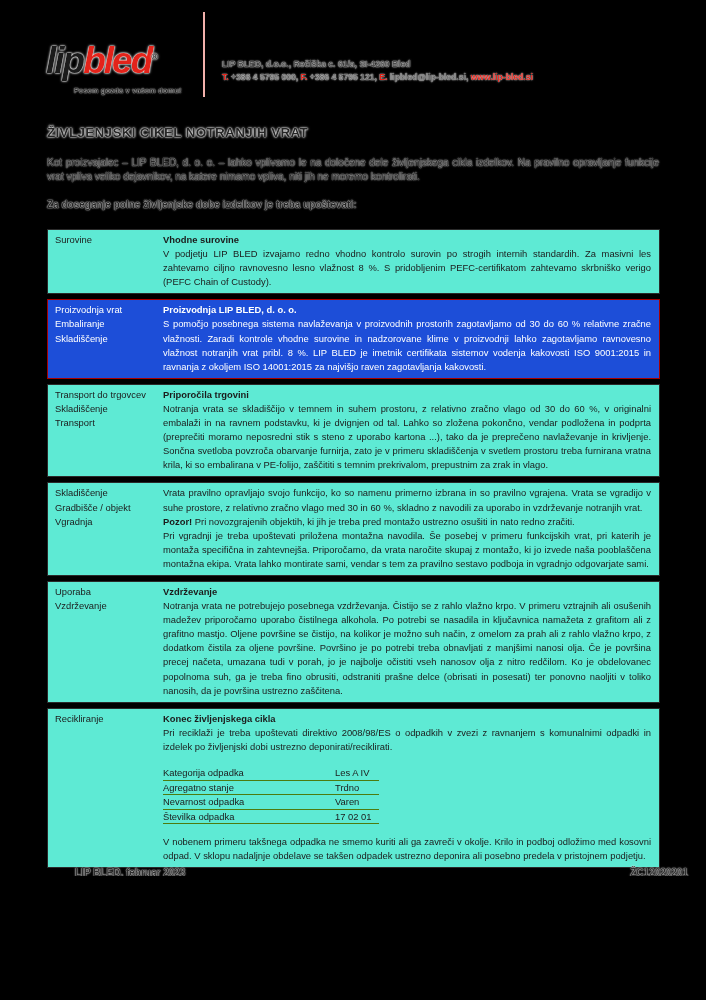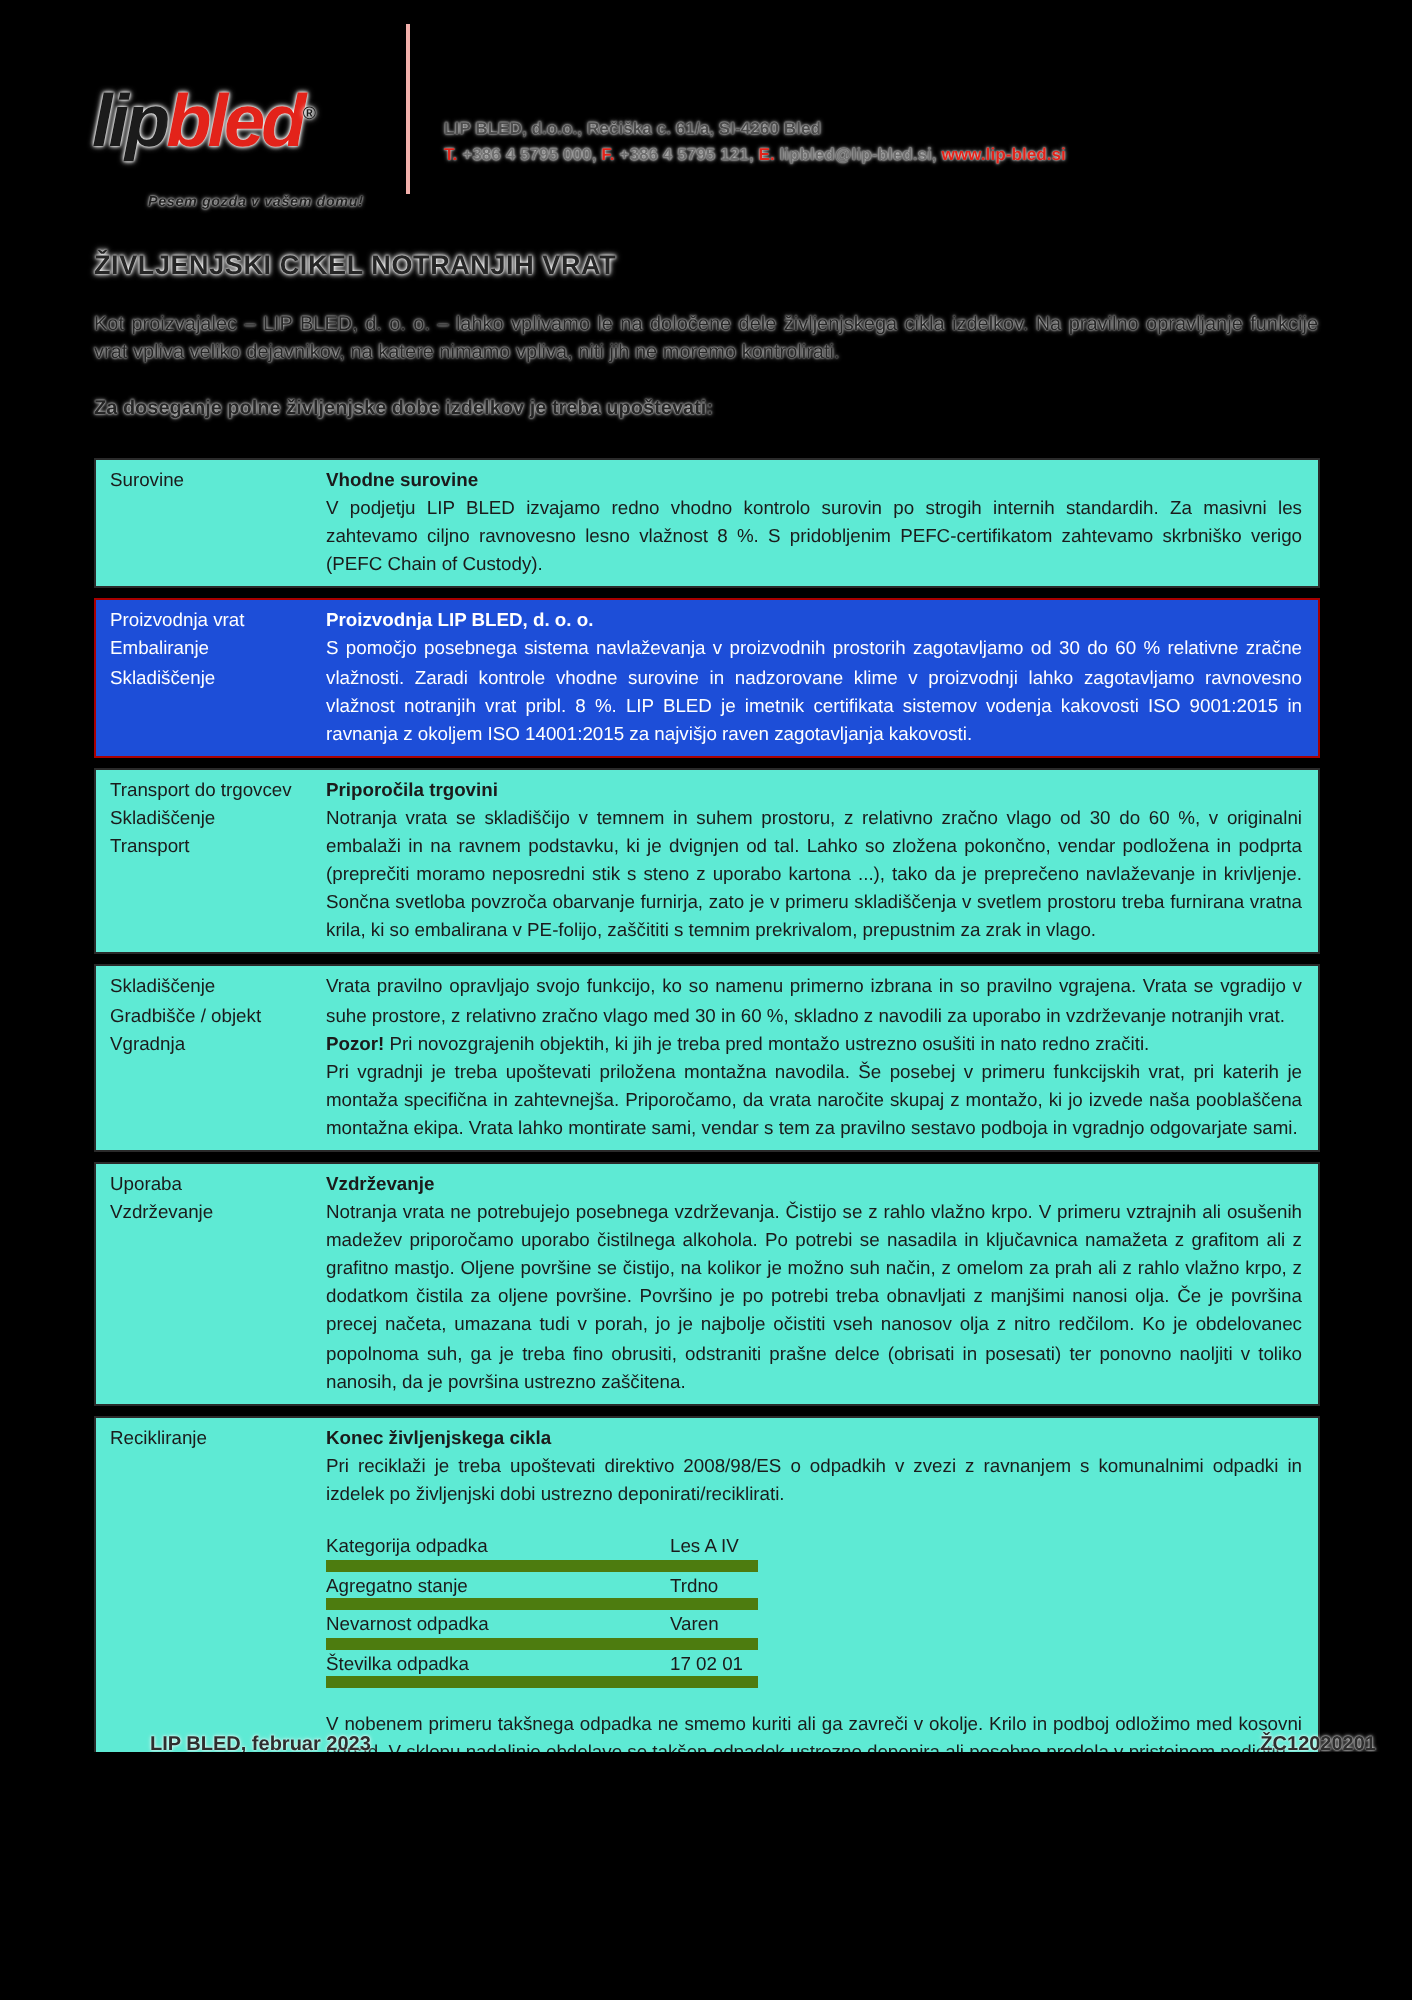--- a/index.html
+++ b/index.html
@@ -8,22 +8,22 @@
   
   .halo{text-shadow:0 0 1px #fff,0 0 2px #fff,0 0 3px rgba(255,255,255,.85);}
   .halo-soft{text-shadow:0 0 1px #fff,0 0 2px rgba(255,255,255,.8);}
 
   
   #logo{position:absolute;left:46px;top:42px;font-style:italic;font-weight:800;
         font-size:37px;letter-spacing:-2px;line-height:1;}
   #logo .lip{color:#1b1b1b;}
   #logo .bled{color:#e3231a;}
   #logo sup{font-size:9px;letter-spacing:0;color:#1b1b1b;}
-  #logo-tagline{position:absolute;left:74px;top:96px;font-size:7.2px;font-weight:700;
-        color:#222;letter-spacing:.3px;font-style:italic;}
+  #logo-tagline{position:absolute;left:74px;top:86px;font-size:7.2px;font-weight:700;
+        color:#222;letter-spacing:.3px;}
   #vline{position:absolute;left:203px;top:12px;width:2px;height:85px;background:#f2b0ab;}
   #addr{position:absolute;left:222px;top:59px;font-size:8.6px;font-weight:700;color:#4d4d4d;}
   #contact{position:absolute;left:222px;top:72px;font-size:8.6px;font-weight:700;color:#6e6e6e;}
   #contact .red{color:#e3231a;}
 
   
   #title{position:absolute;left:47px;top:125px;font-size:13.5px;font-weight:700;
          color:#262626;letter-spacing:.3px;}
   #intro{position:absolute;left:47px;top:156px;width:612px;font-size:10px;line-height:14px;
          color:#262626;text-align:justify;}
@@ -31,21 +31,21 @@
 
   
   #lifecycle{position:absolute;left:47px;top:229px;width:613px;}
   .row{display:flex;background:#5eead4;color:#1b1b1b;margin-bottom:5px;border:1px solid #2a2a2a;}
   .row.red{background:#1d4ed8;color:#fff;border:1px solid #a80000;}
   .cell-label{width:104px;flex:0 0 104px;padding:3px 2px 3px 7px;font-size:9.4px;
               line-height:14.1px;}
   .cell-body{flex:1;padding:3px 8px 4px 2px;font-size:9.4px;line-height:14.1px;text-align:justify;}
   .cell-body .hd{font-weight:700;text-align:left;}
   .waste{width:216px;margin:12px 0 11px 0;}
-  .waste-row{display:flex;border-bottom:6px solid #4d7c0f;line-height:13.5px;justify-content:center;}
+  .waste-row{display:flex;border-bottom:1px solid #4d7c0f;line-height:13.5px;justify-content:center;}
   .waste-row .wl{flex:0 0 172px;}
   .waste-row .wv{flex:1;}
 
   
   #pagefoot{position:absolute;left:47px;top:867px;width:613px;display:flex;
             justify-content:space-between;font-size:10px;color:#2e2e2e;font-weight:600;padding-left:28px;}
 
   
   #band{position:absolute;left:30px;top:921px;width:533px;height:79px;background:#fff;}
   #band-head{position:absolute;left:26px;top:7px;white-space:nowrap;}

